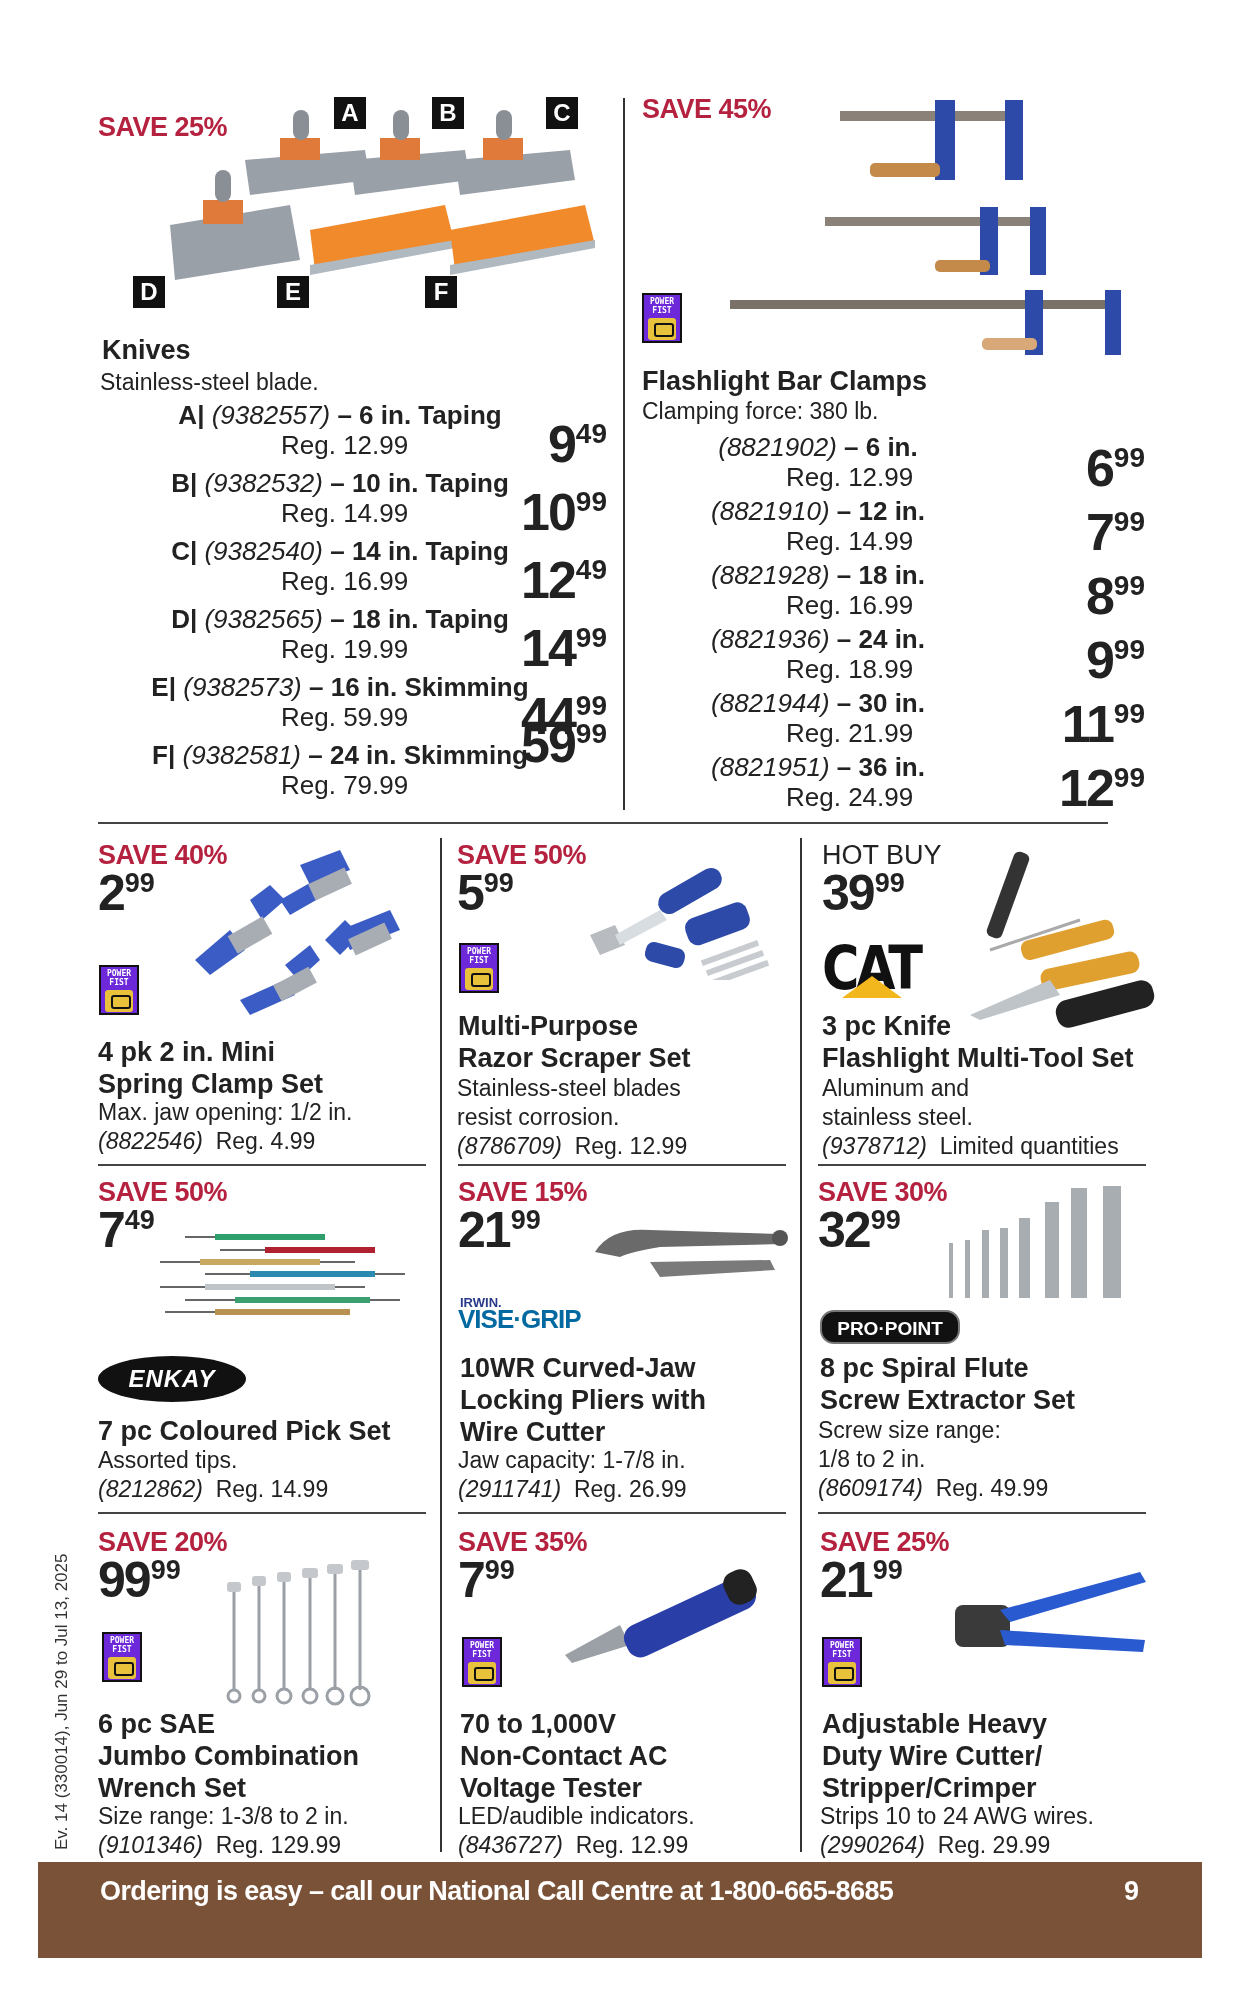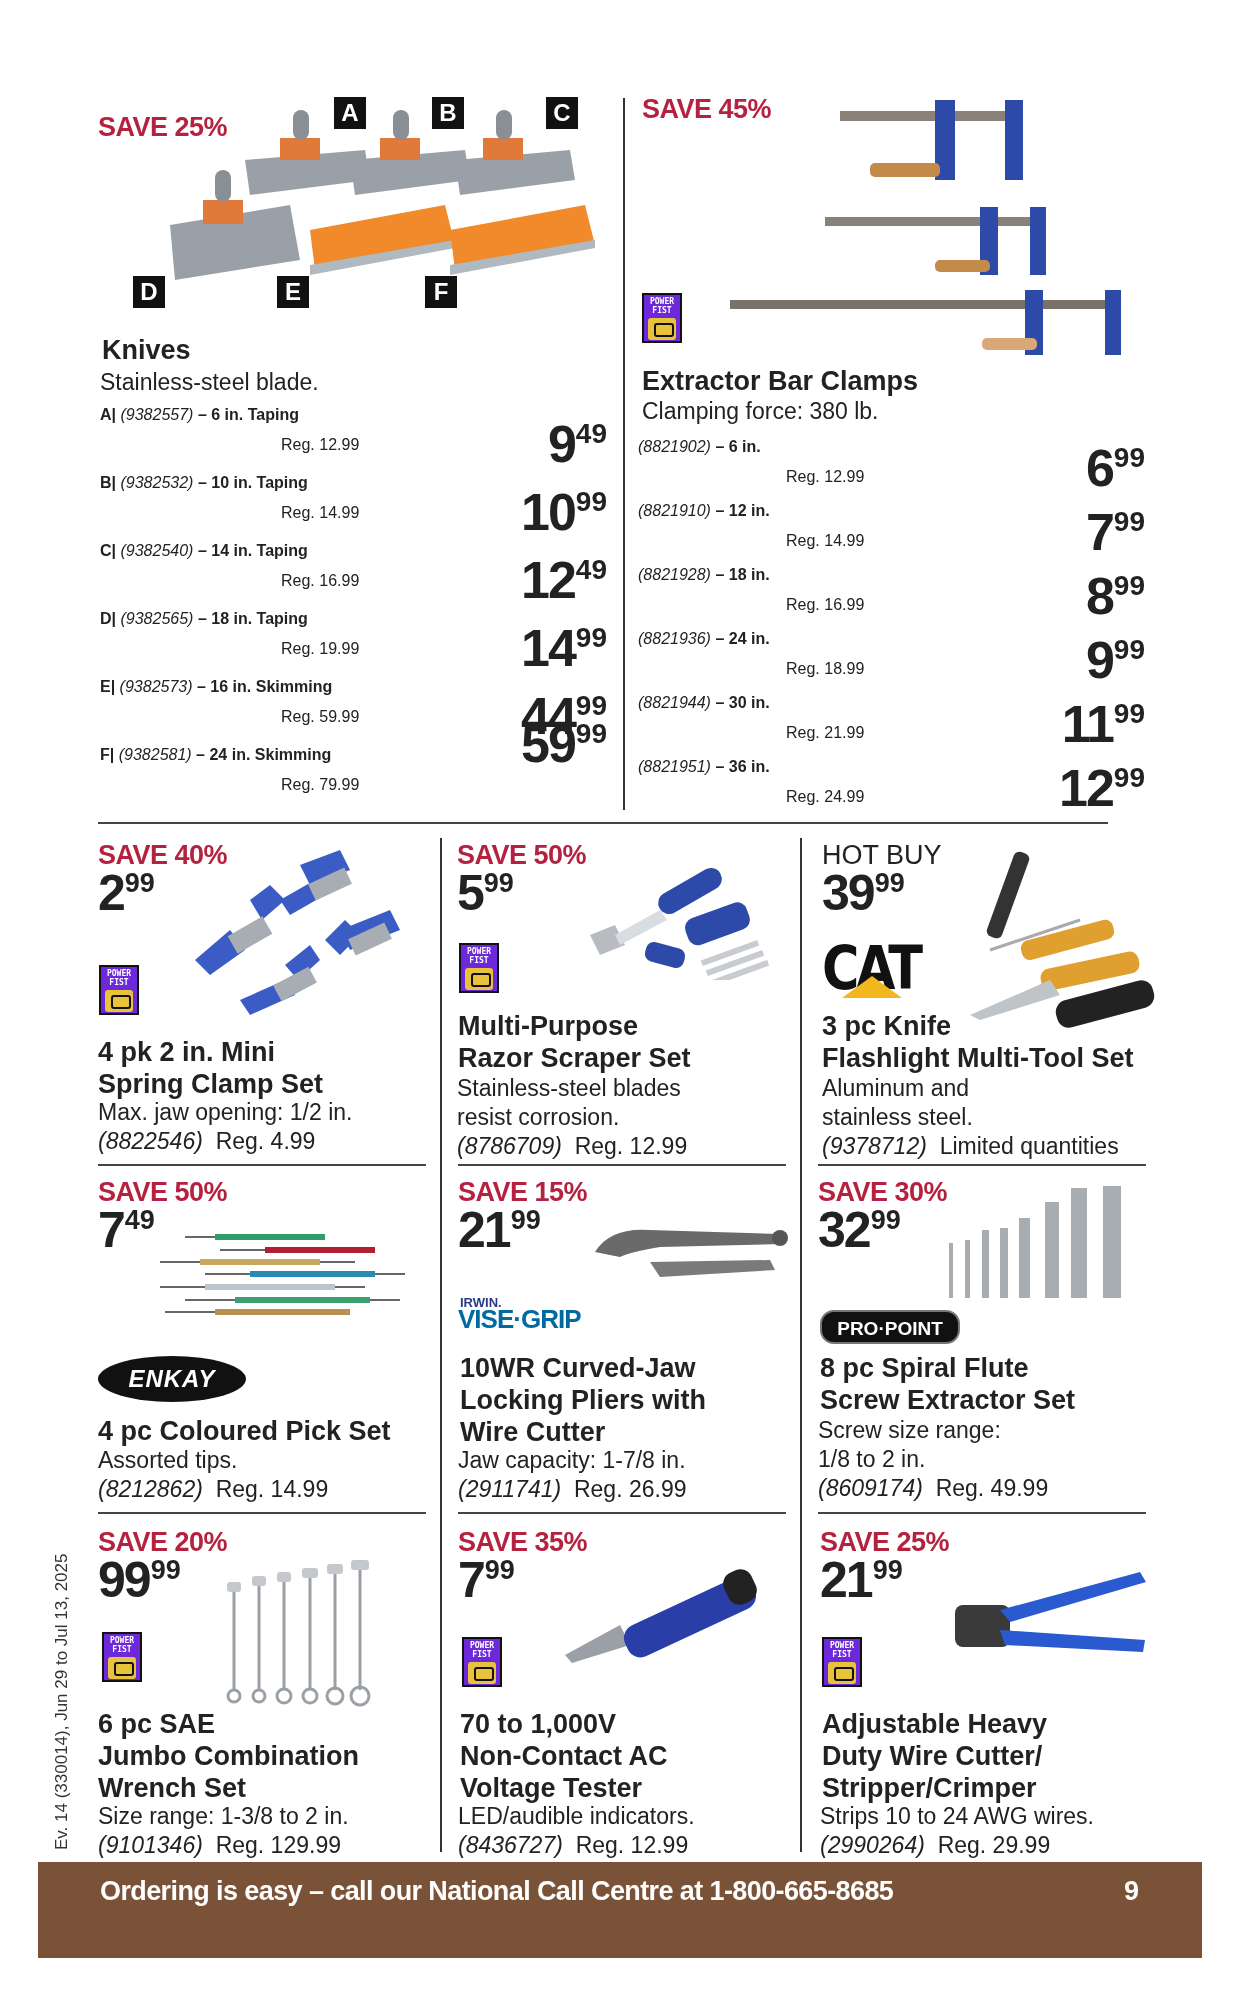--- a/index.html
+++ b/index.html
@@ -10,21 +10,21 @@
   .hot { color: #222; font-weight: normal; font-size: 27px; }
   .big-price { font-weight: bold; color: #222; line-height: 1; }
   .big-price .d { font-size: 50px; letter-spacing: -2px; }
   .big-price .c { font-size: 27px; vertical-align: top; position: relative; top: 2px; margin-left: 1px; }
   .title { font-weight: bold; font-size: 27px; line-height: 32px; color: #222; }
   .desc { font-size: 23px; line-height: 29px; color: #222; }
   .sku { font-style: italic; }
   .vline { position: absolute; width: 2px; background: #333; }
   .hline { position: absolute; height: 2px; background: #444; }
 
-  .list-row { position: absolute; font-size: 16px; line-height: 30px; }
+  .list-row { position: absolute; font-size: 26px; line-height: 30px; text-align: center; }
   .list-row .letter { font-weight: bold; }
   .list-row .size { font-weight: bold; }
   .list-row .reg { position: absolute; left: 0; top: 30px; white-space: nowrap; }
   .list-price { position: absolute; font-weight: bold; line-height: 1; text-align: right; }
   .list-price .d { font-size: 52px; letter-spacing: -2px; }
   .list-price .c { font-size: 28px; vertical-align: top; position: relative; top: 2px; margin-left: 1px; }
 
   .badge-letter { position: absolute; width: 32px; height: 32px; background: #111; color: #fff; font-weight: bold; font-size: 24px; text-align: center; line-height: 32px; }
 
   .powerfist { position: absolute; width: 40px; height: 50px; background: #6d28d9; border: 2px solid #111; }
@@ -152,21 +152,21 @@
       <rect x="10" y="205" width="390" height="9" fill="#7a7268"></rect>
       <rect x="305" y="195" width="18" height="65" fill="#2e4aa8"></rect>
       <rect x="385" y="195" width="16" height="65" fill="#2e4aa8"></rect>
       <rect x="262" y="243" width="55" height="12" rx="5" fill="#d8a878"></rect>
     </svg>
   </div>
   <div class="powerfist" style="left:642px;top:293px;">
     <div class="pf-text"><span>POWER</span><br><span>FIST</span></div>
     <div class="pf-fist"></div>
   </div>
-  <div class="abs title" style="left:642px;top:365px;">Extractor Bar Clamps</div>
+  <div class="abs title" style="left:642px;top:365px;">Flashlight Bar Clamps</div>
   <div class="abs desc" style="left:642px;top:397px;">Clamping force: 380 lb.</div>
 
   <div class="list-row" style="left:638px;top:432px;width:360px;">
     <span class="sku">(8821902)</span>
     <span class="size">– 6 in.</span>
     <span class="reg" style="left:148px;">Reg. 12.99</span>
   </div>
   <div class="list-price" style="right:99px;top:442px;"><span class="d">6</span><span class="c">99</span></div>
 
   <div class="list-row" style="left:638px;top:496px;width:360px;">
@@ -327,21 +327,21 @@
       <line x1="0" y1="57" x2="205" y2="57" stroke="#333" stroke-width="1.5"></line>
         <rect x="45" y="54" width="130" height="6" fill="#bfc4c9"></rect>
       <line x1="25" y1="70" x2="240" y2="70" stroke="#333" stroke-width="1.5"></line>
         <rect x="75" y="67" width="135" height="6" fill="#3aa070"></rect>
       <line x1="5" y1="82" x2="190" y2="82" stroke="#333" stroke-width="1.5"></line>
         <rect x="55" y="79" width="135" height="6" fill="#b89050"></rect>
     </svg>
   </div>
   <div class="brand-enkay" style="left:98px;top:1356px;">ENKAY</div>
   <div class="abs title" style="left:98px;top:1415px;">
-    <div>4 pc Coloured Pick Set</div>
+    <div>7 pc Coloured Pick Set</div>
   </div>
   <div class="abs desc" style="left:98px;top:1446px;">
     <div>Assorted tips.</div>
     <div><span class="sku">(8212862)</span>&nbsp; <span>Reg. 14.99</span></div>
   </div>
 </div>
 
 <div>
   <div class="abs save" style="left:458px;top:1177px;">SAVE 15%</div>
   <div class="abs big-price" style="left:458px;top:1205px;"><span class="d">21</span><span class="c">99</span></div>

